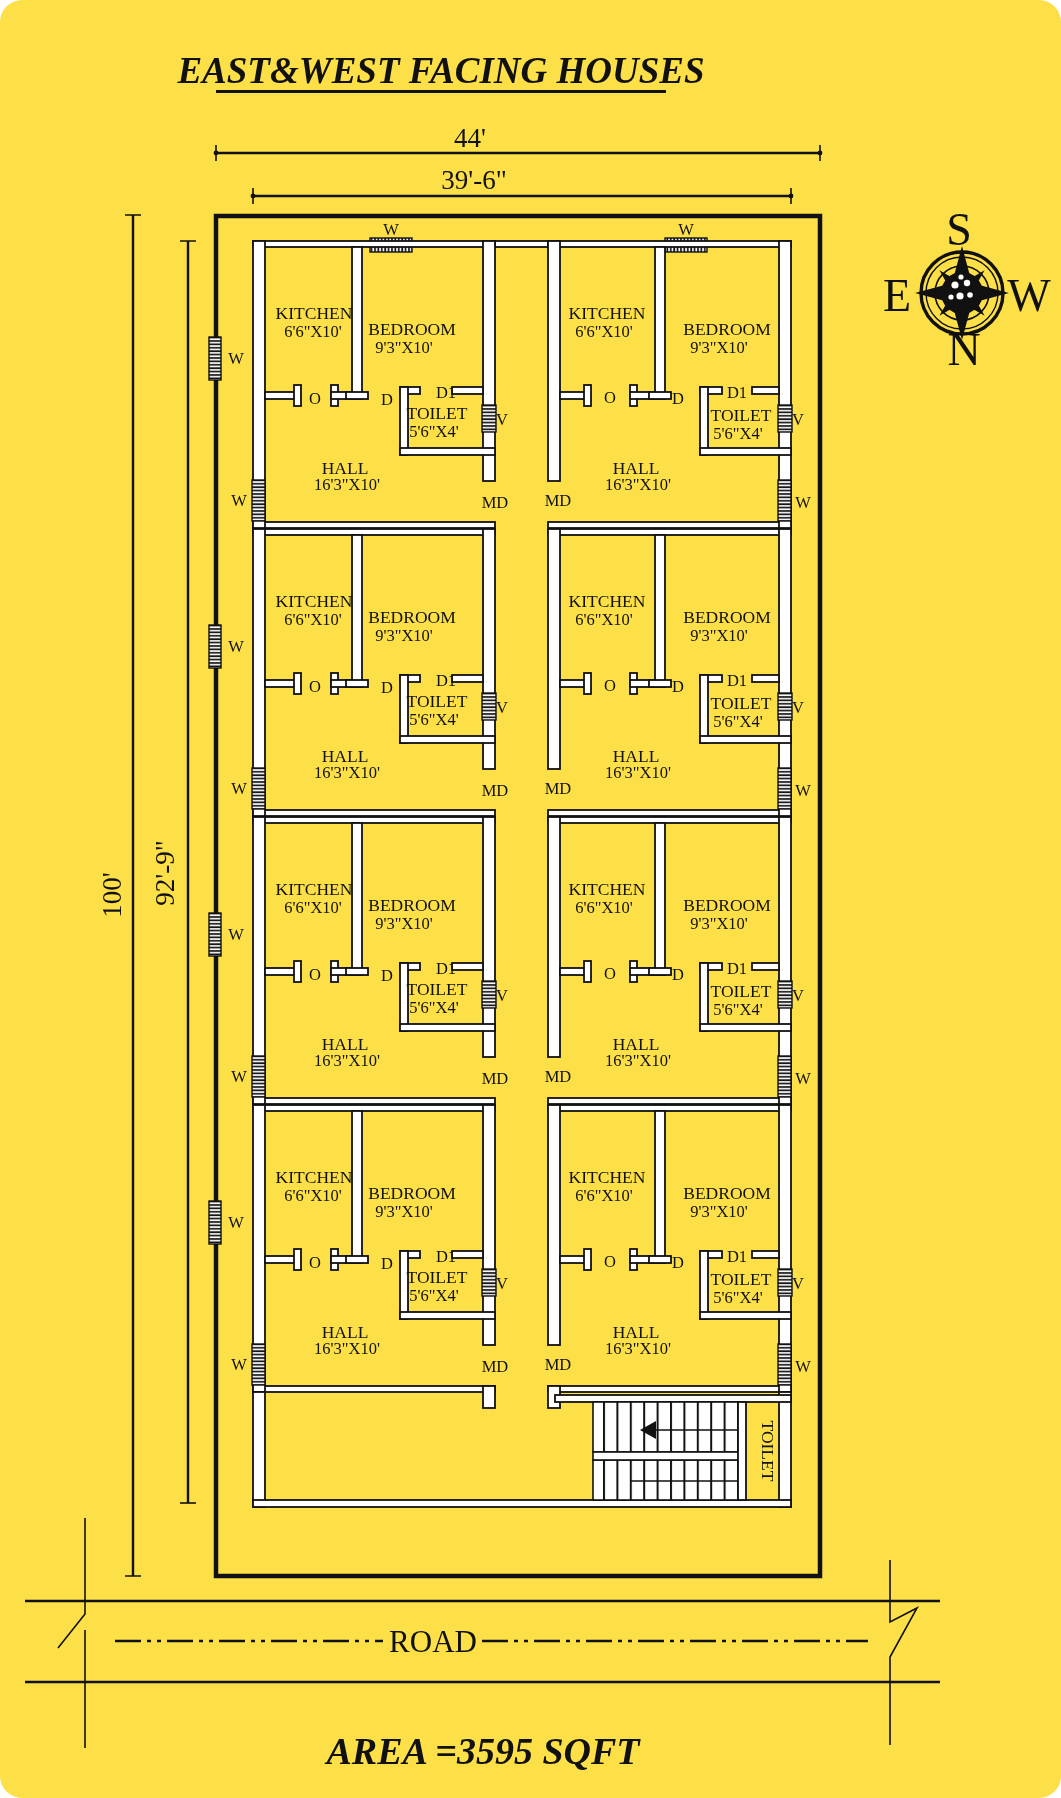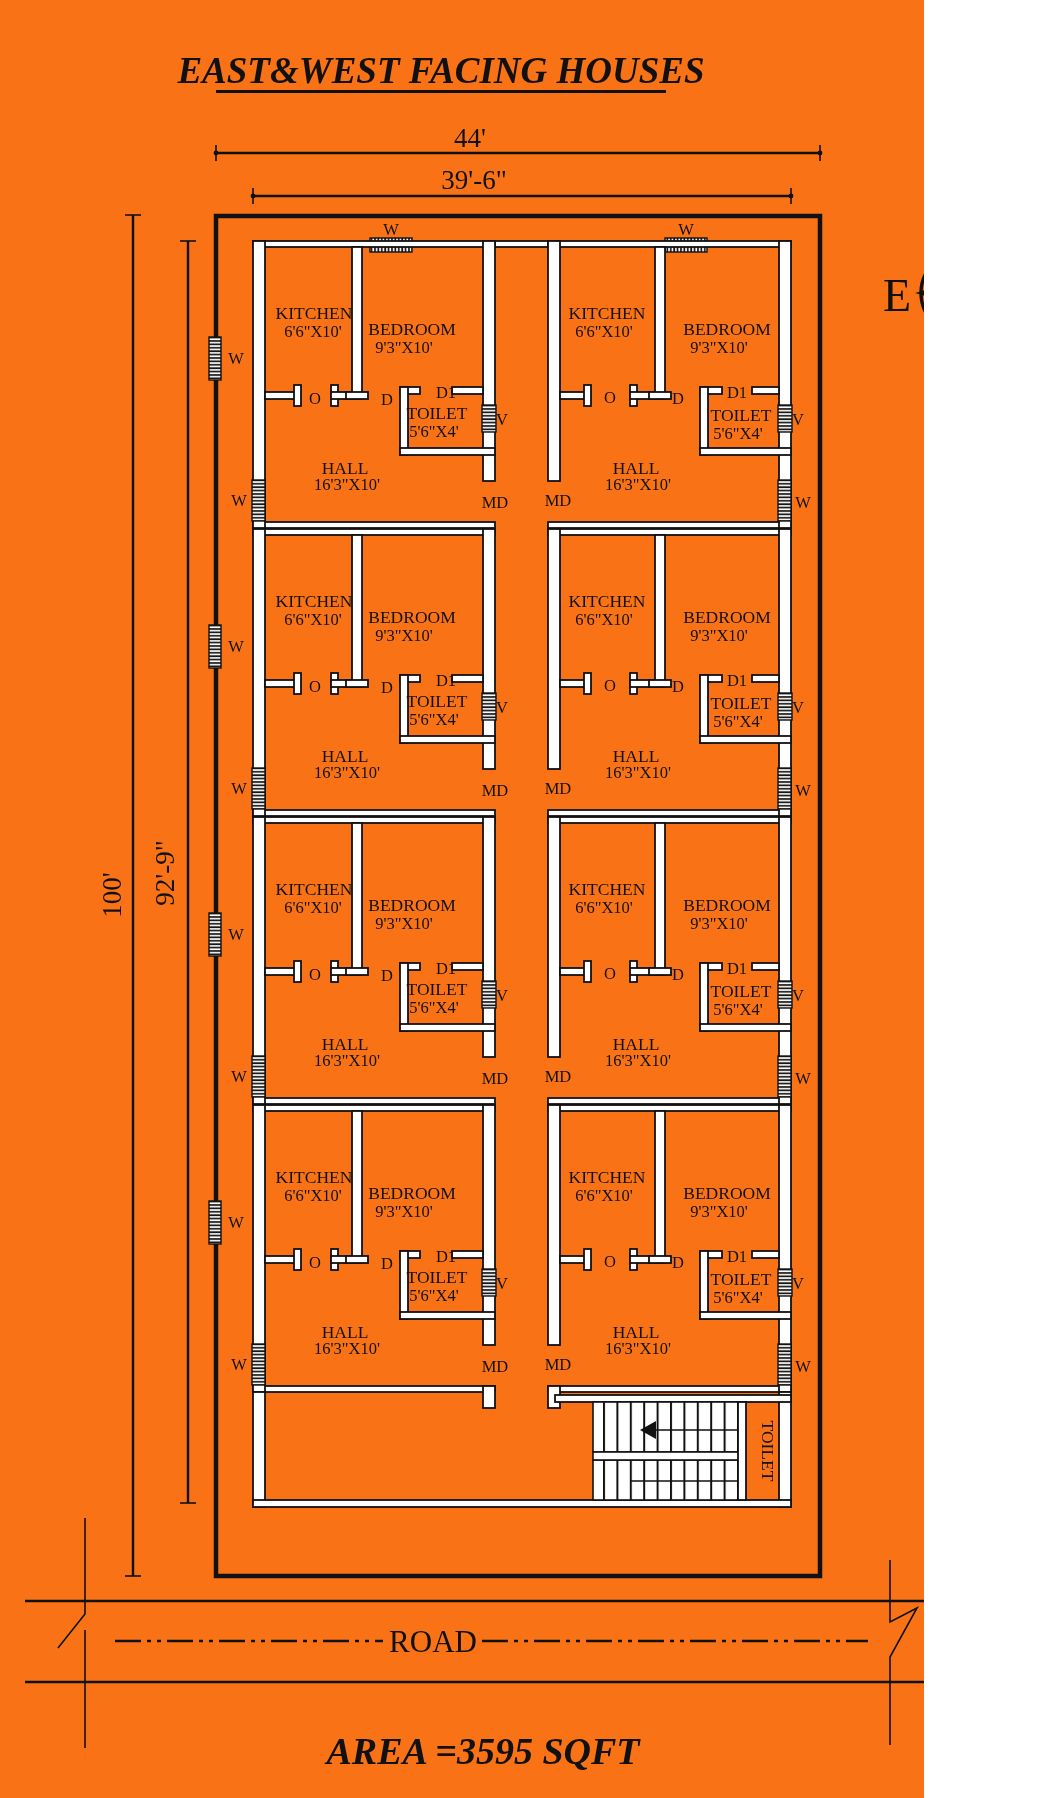--- a/index.html
+++ b/index.html
@@ -1,17 +1,17 @@
 <!DOCTYPE html>
 <html><head>
 <meta charset="utf-8">
 <style>
   html,body{margin:0;padding:0;background:#fff;}
-  .page{position:relative;width:924px;height:1798px;background:#f97316;overflow:hidden;
-        font-family:"Liberation Serif", serif;}
+  .page{position:relative;width:1061px;height:1798px;background:#fde047;overflow:hidden;
+        font-family:"Liberation Serif", serif;border-radius:22px;}
   svg{position:absolute;left:0;top:0;}
   svg text{fill:#111;font-family:"Liberation Serif", serif;}
   .t-room{font-size:17.5px;}
   .t-size{font-size:16.5px;}
   .t-mark{font-size:16.5px;}
   .t-dim{font-size:27px;}
   .t-title{font-size:37px;font-weight:bold;font-style:italic;}
   .t-area{font-size:38px;font-weight:bold;font-style:italic;}
   .t-road{font-size:31px;}
   .t-compass{font-size:46px;}

